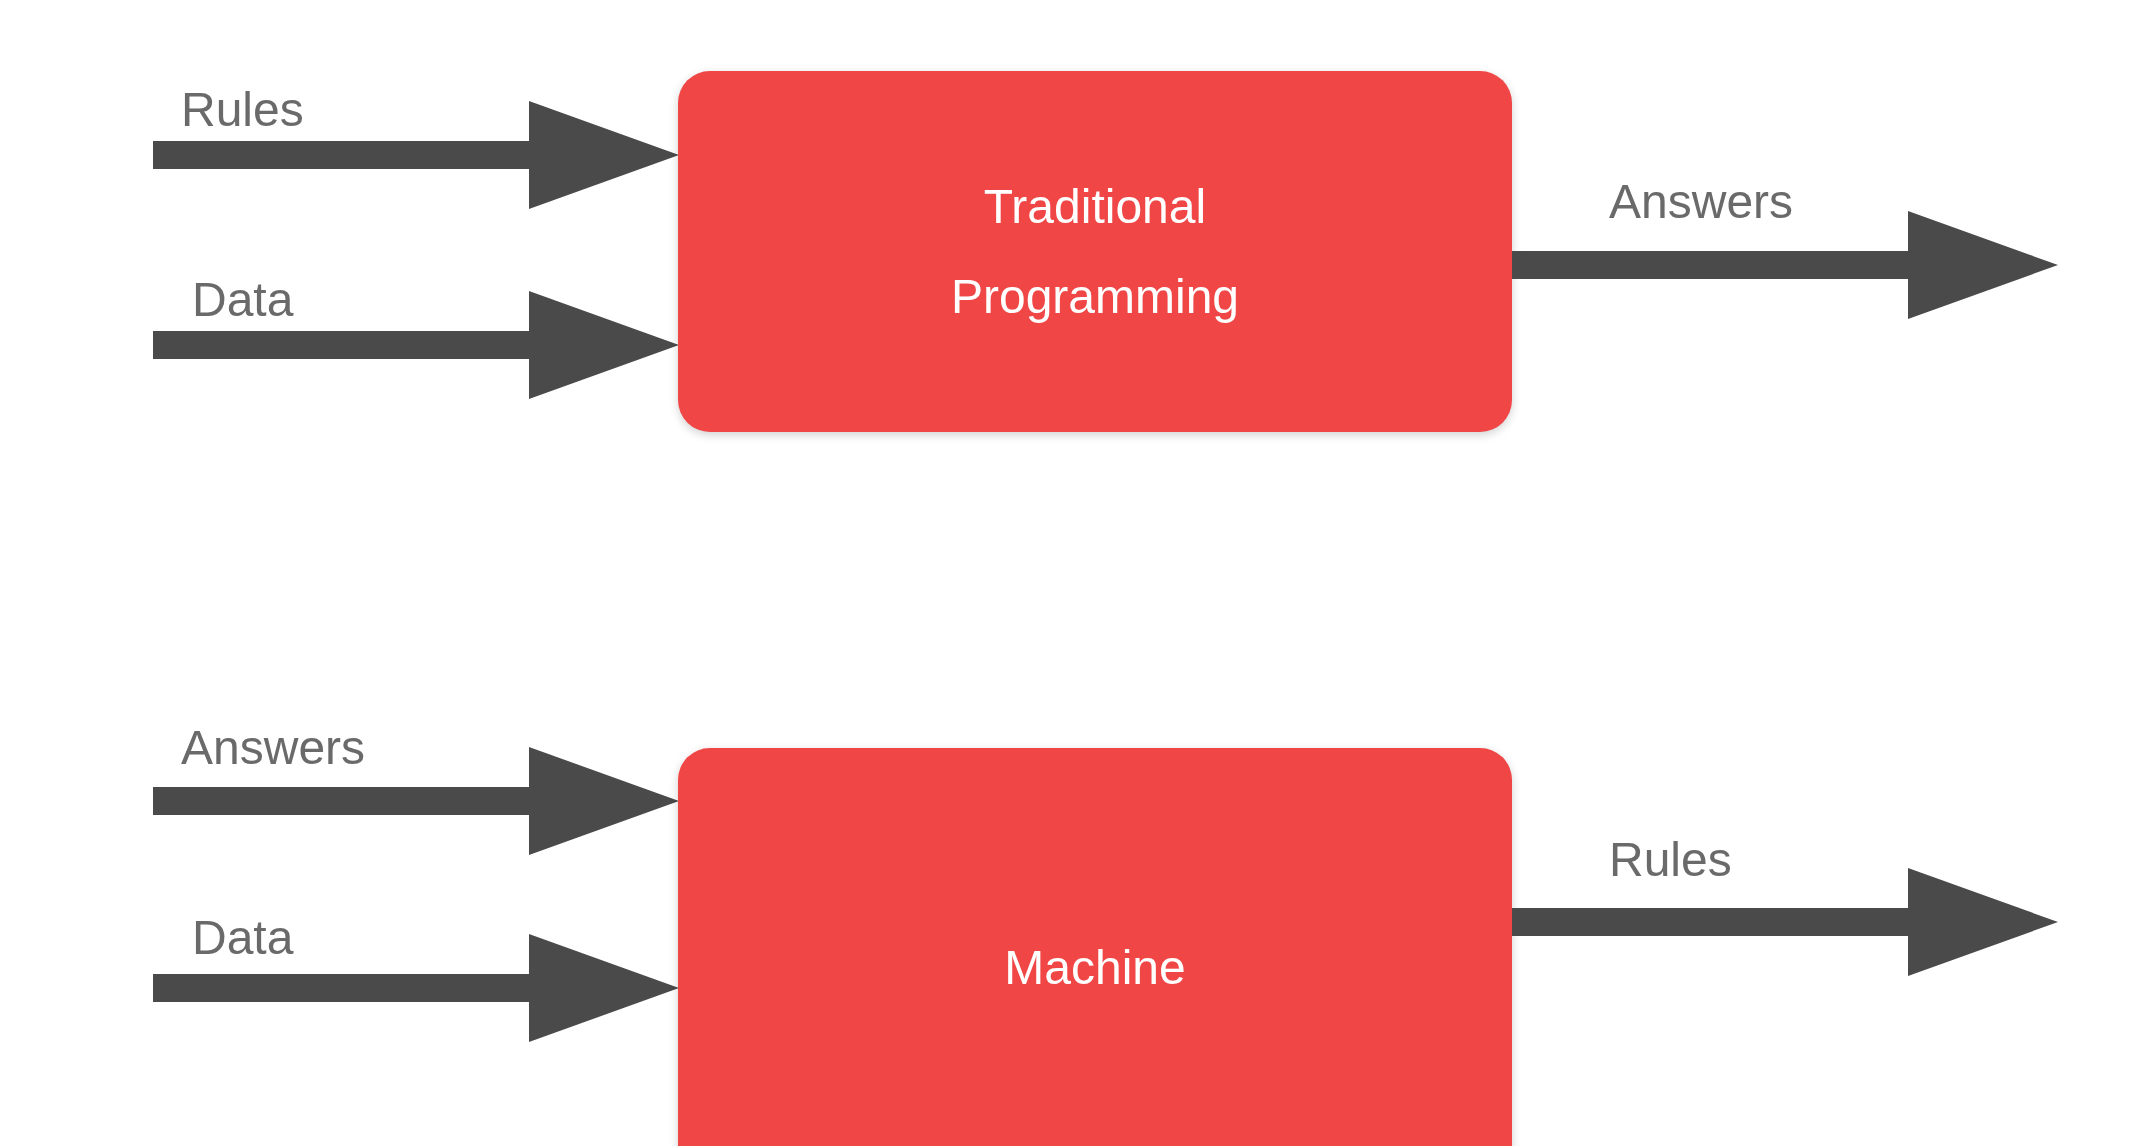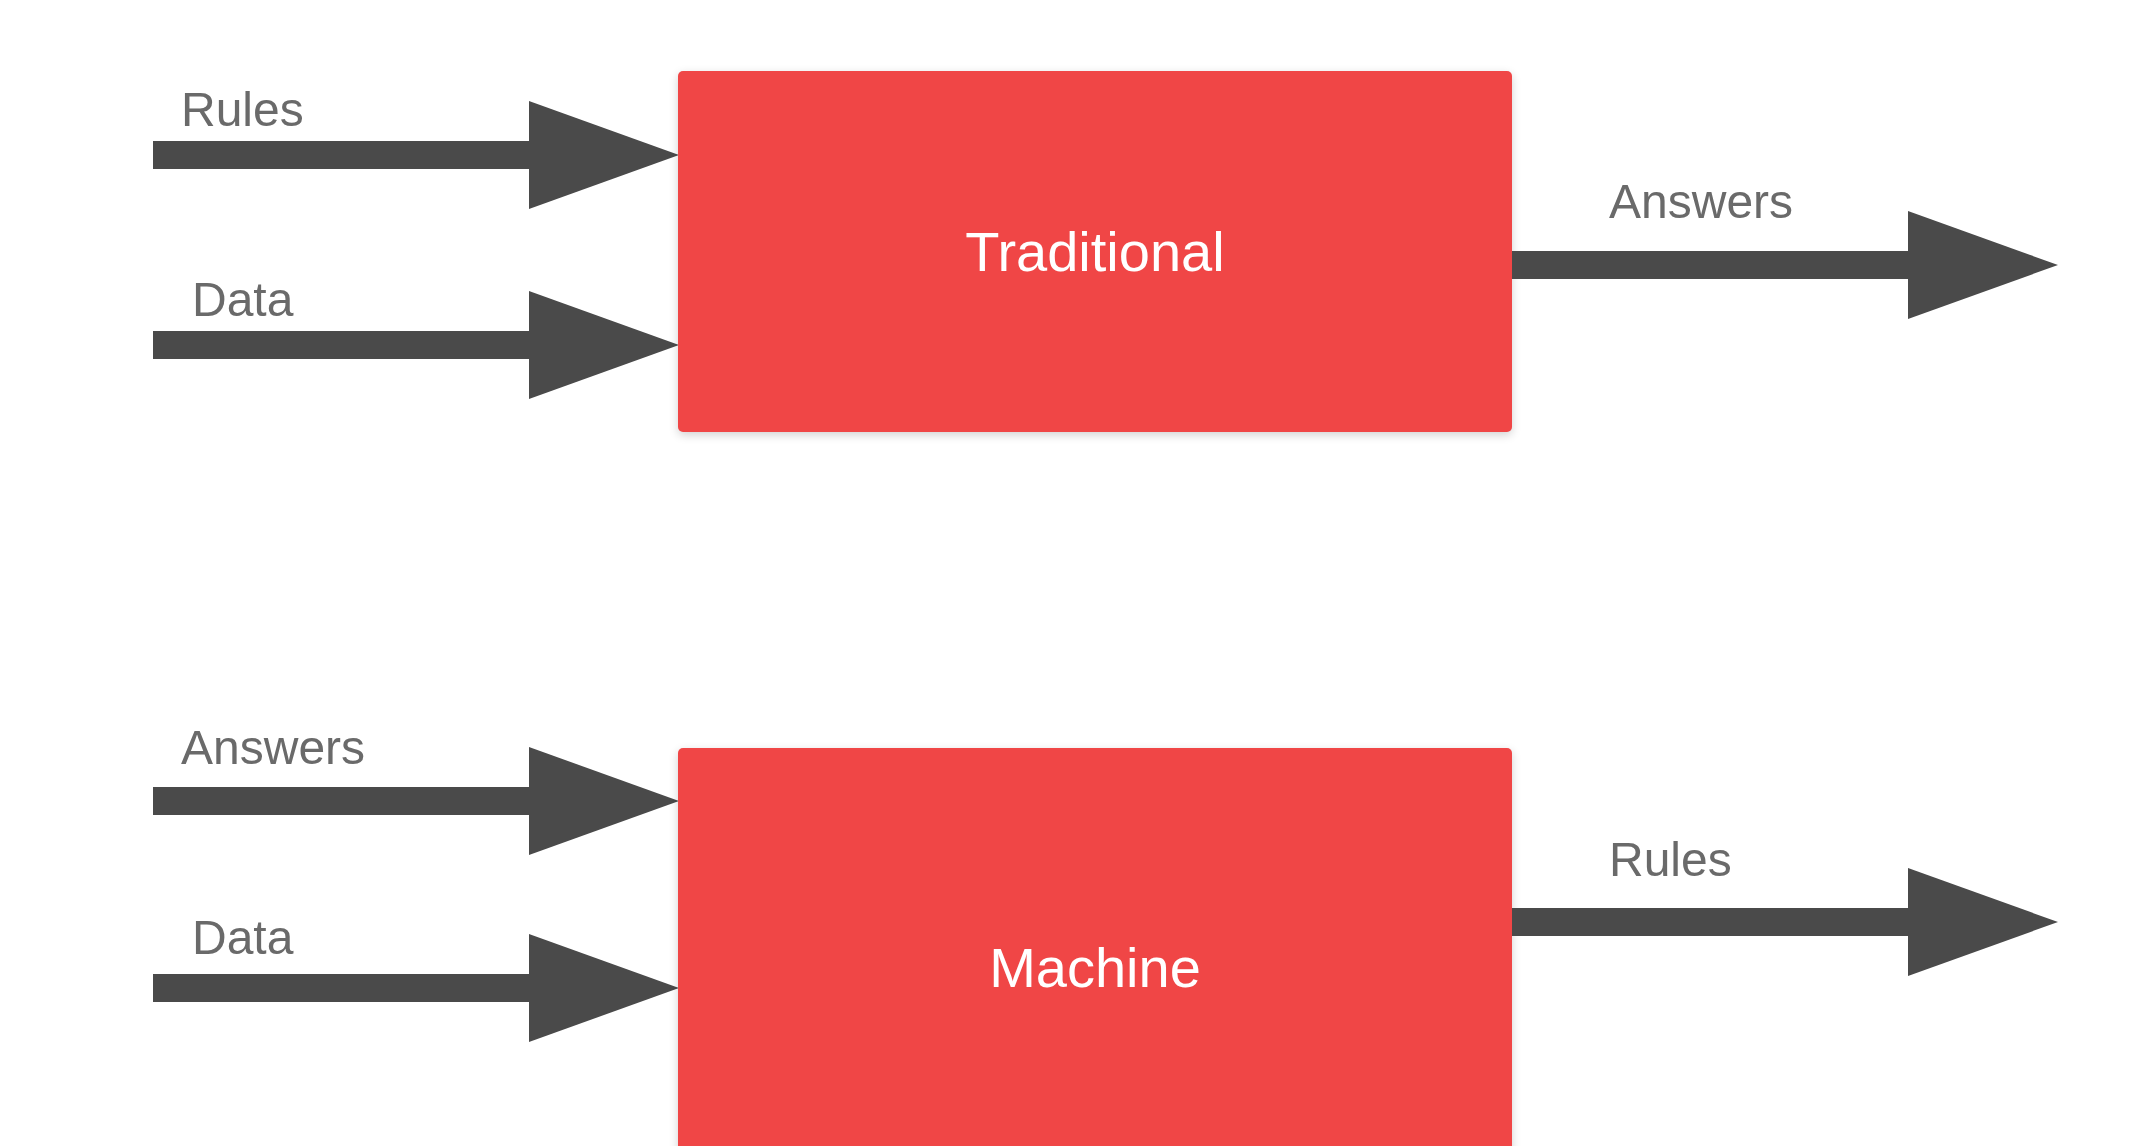--- a/index.html
+++ b/index.html
@@ -18,24 +18,24 @@
   }
   .arrow{position:absolute; display:flex; align-items:center; height:108px;}
   .arrow .shaft{height:28px; background:var(--arrow);}
   .arrow .head{
     width:0; height:0;
     border-top:54px solid transparent;
     border-bottom:54px solid transparent;
     border-left:150px solid var(--arrow);
   }
   .process-box{
-    position:absolute; width:834px; border-radius:5px;
+    position:absolute; width:834px; border-radius:32px;
     background:var(--box); box-shadow:0 3px 10px rgba(0,0,0,0.18);
     display:flex; flex-direction:column; align-items:center; justify-content:center;
-    color:var(--box-text); font-size:56px; line-height:90px; text-align:center;
+    color:var(--box-text); font-size:48px; line-height:90px; text-align:center;
   }
   .box-top{top:71px; left:678px; height:361px;}
   .box-bottom{top:748px; left:678px; height:440px;text-align:center;}
 </style>
 </head>
 <body>
 
 <div class="canvas">
 
   <div>
@@ -47,20 +47,21 @@
     </div>
 
     <div class="io-label" style="left:192px; top:276px;">Data</div>
     <div class="arrow" style="left:153px; top:291px;">
       <div class="shaft" style="width:376px;"></div>
       <div class="head"></div>
     </div>
 
     <div class="process-box box-top">
       <span>Traditional</span>
+      <span>Programming</span>
     </div>
 
     <div class="io-label" style="left:1609px; top:178px;">Answers</div>
     <div class="arrow" style="left:1512px; top:211px;">
       <div class="shaft" style="width:396px;"></div>
       <div class="head"></div>
     </div>
   </div>
 
   <div>

